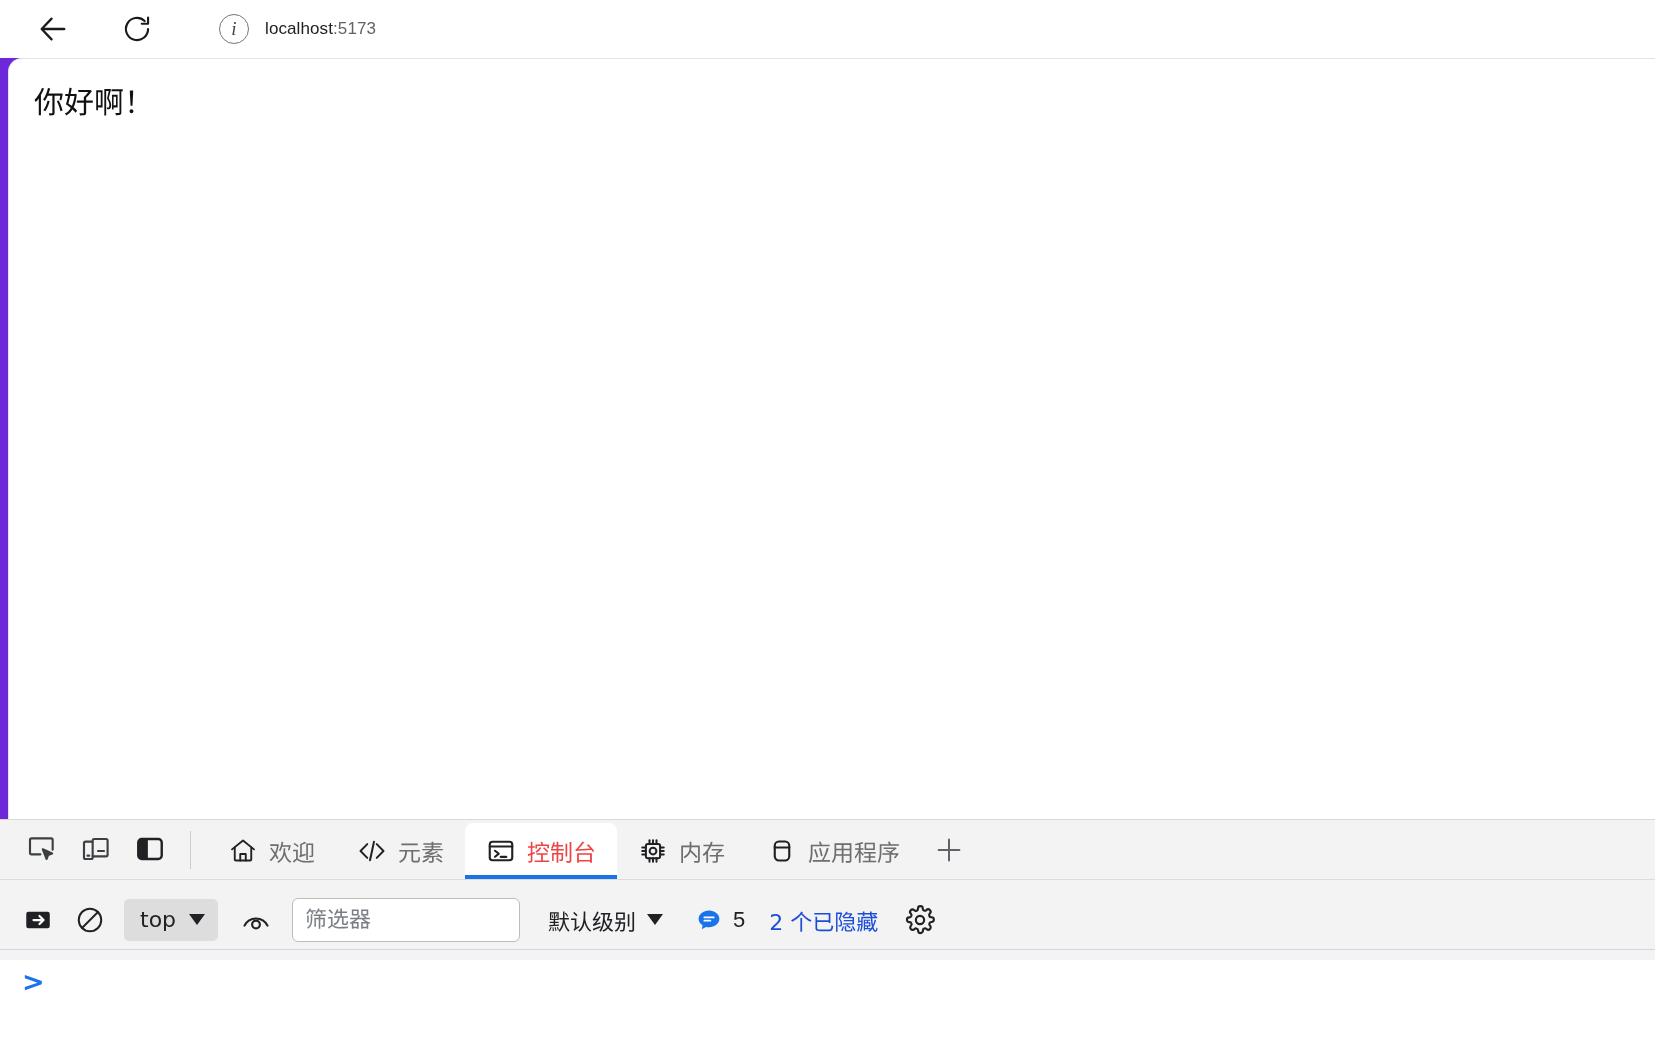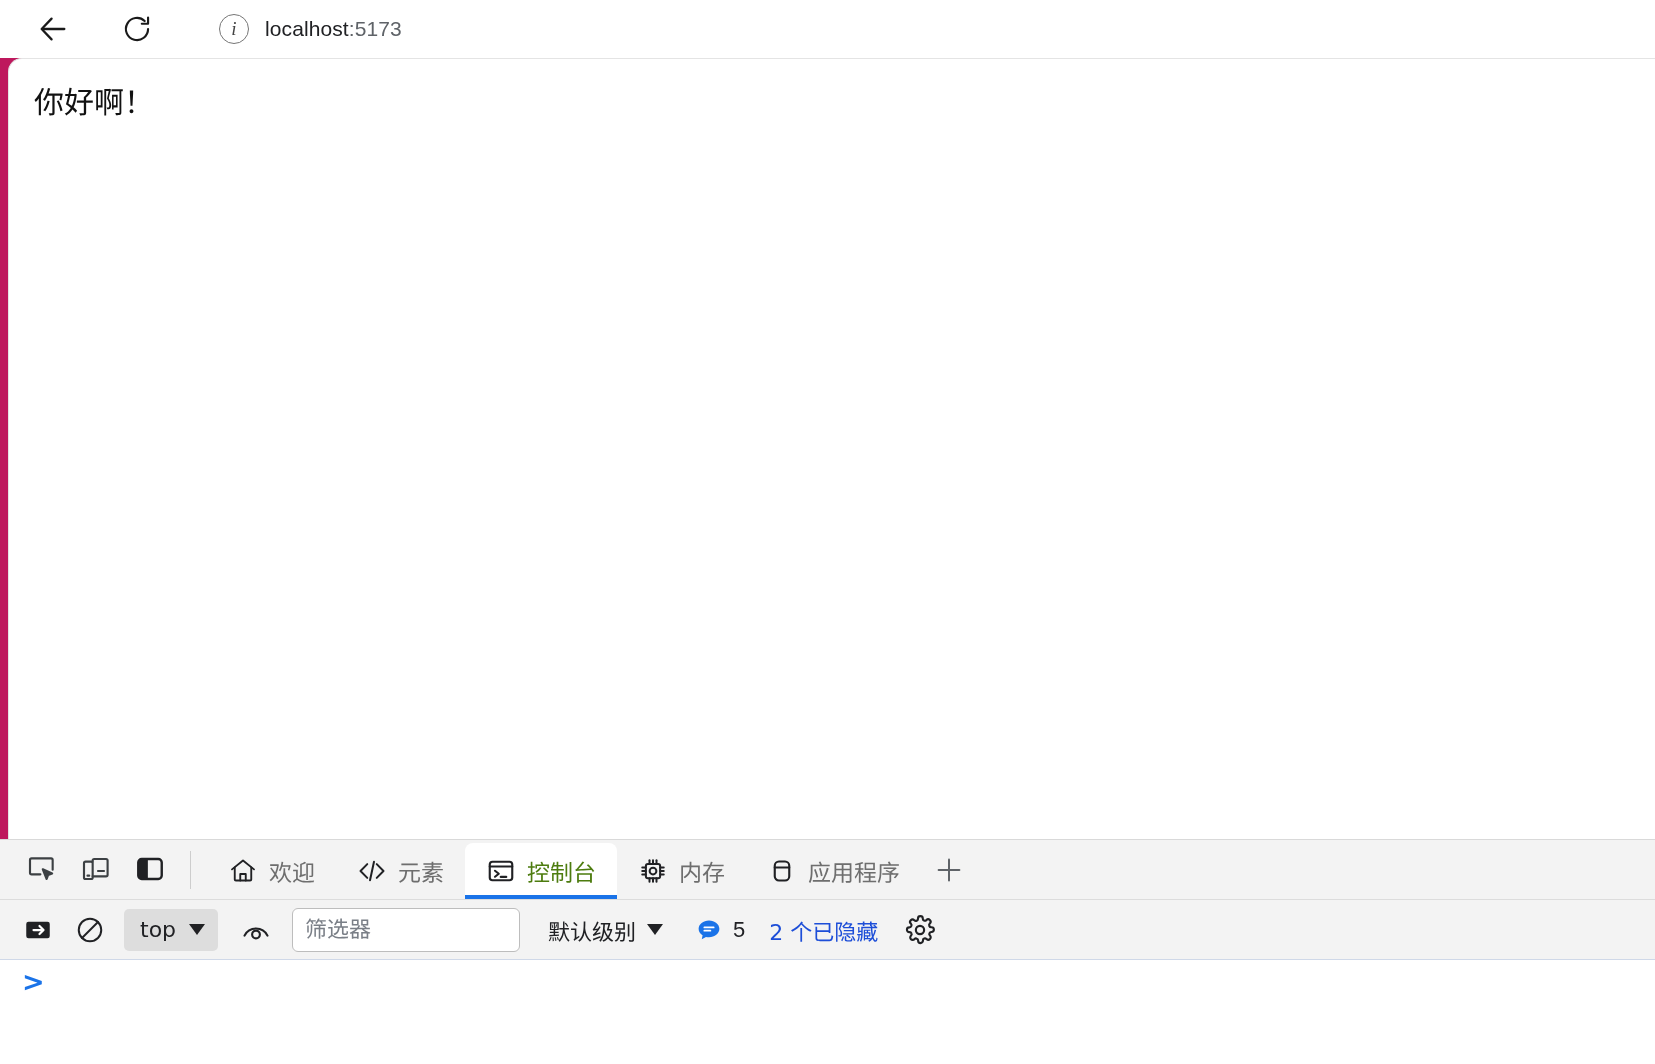--- a/index.html
+++ b/index.html
@@ -69,32 +69,32 @@
     align-items: center;
     justify-content: center;
     font-size: 19px;
     font-family: "Liberation Serif", serif;
     font-style: italic;
     color: #444;
     cursor: pointer;
   }
 
   .url-text {
-    font-size: 21px;
+    font-size: 17px;
     color: #202124;
     letter-spacing: 0.1px;
     white-space: nowrap;
     cursor: text;
   }
   .url-text .url-port { color: #5f6368; }
 
   
   .viewport-wrap {
     flex: 1 1 auto;
-    background: #be185d;
+    background: #6d28d9;
     padding: 0 0 0 0;
     position: relative;
     min-height: 0;
   }
 
   .viewport {
     position: absolute;
     left: 8px;
     right: 0;
     top: 0;
@@ -116,20 +116,21 @@
     font-family: "DejaVu Sans", "Liberation Sans", sans-serif;
   }
 
   
   .devtools {
     flex: 0 0 auto;
     background: #f3f3f3;
     border-top: 1px solid #d9d9d9;
     display: flex;
     flex-direction: column;
+    gap: 10px;
   }
 
   .dt-tabbar {
     height: 60px;
     display: flex;
     align-items: flex-end;
     background: #f3f3f3;
     border-bottom: 1px solid #dcdcdc;
     padding-left: 8px;
   }
@@ -186,21 +187,21 @@
     position: relative;
     border-top-left-radius: 8px;
     border-top-right-radius: 8px;
     font-family: "DejaVu Sans", "Liberation Sans", sans-serif;
   }
 
   .dt-tab .dt-tab-icon { color: #202124; display: flex; align-items: center; }
 
   .dt-tab.active {
     background: #ffffff;
-    color: #4d7c0f;
+    color: #ef4444;
   }
   .dt-tab.active::after {
     content: "";
     position: absolute;
     left: 0; right: 0; bottom: 0;
     height: 4px;
     background: #1a73e8;
   }
 
   .dt-add-btn {

